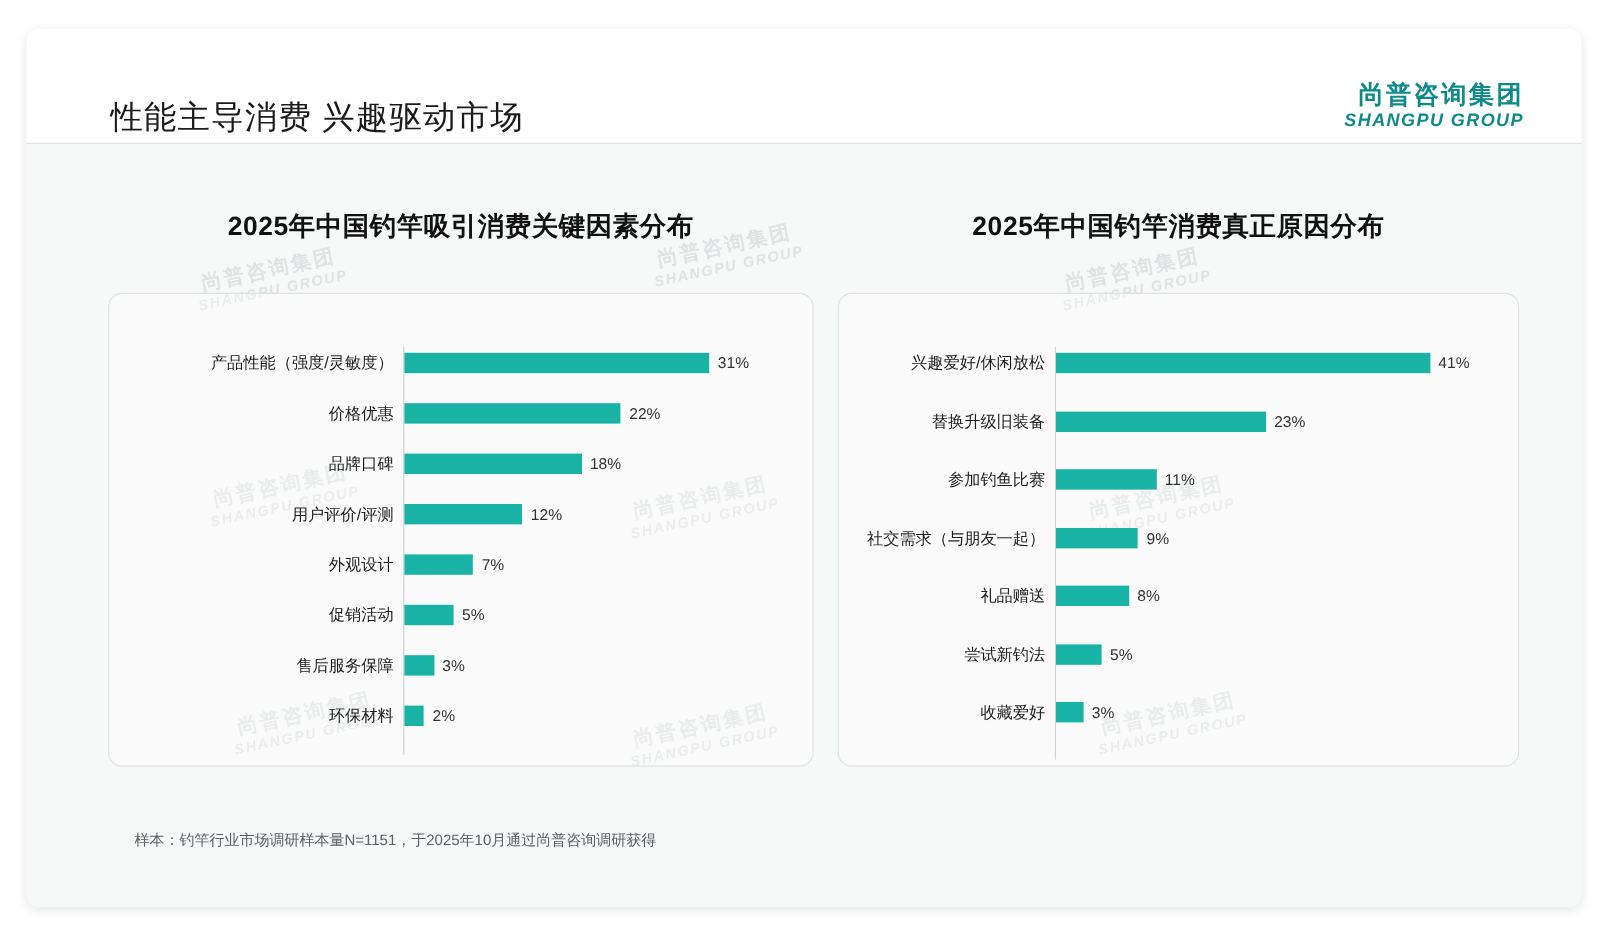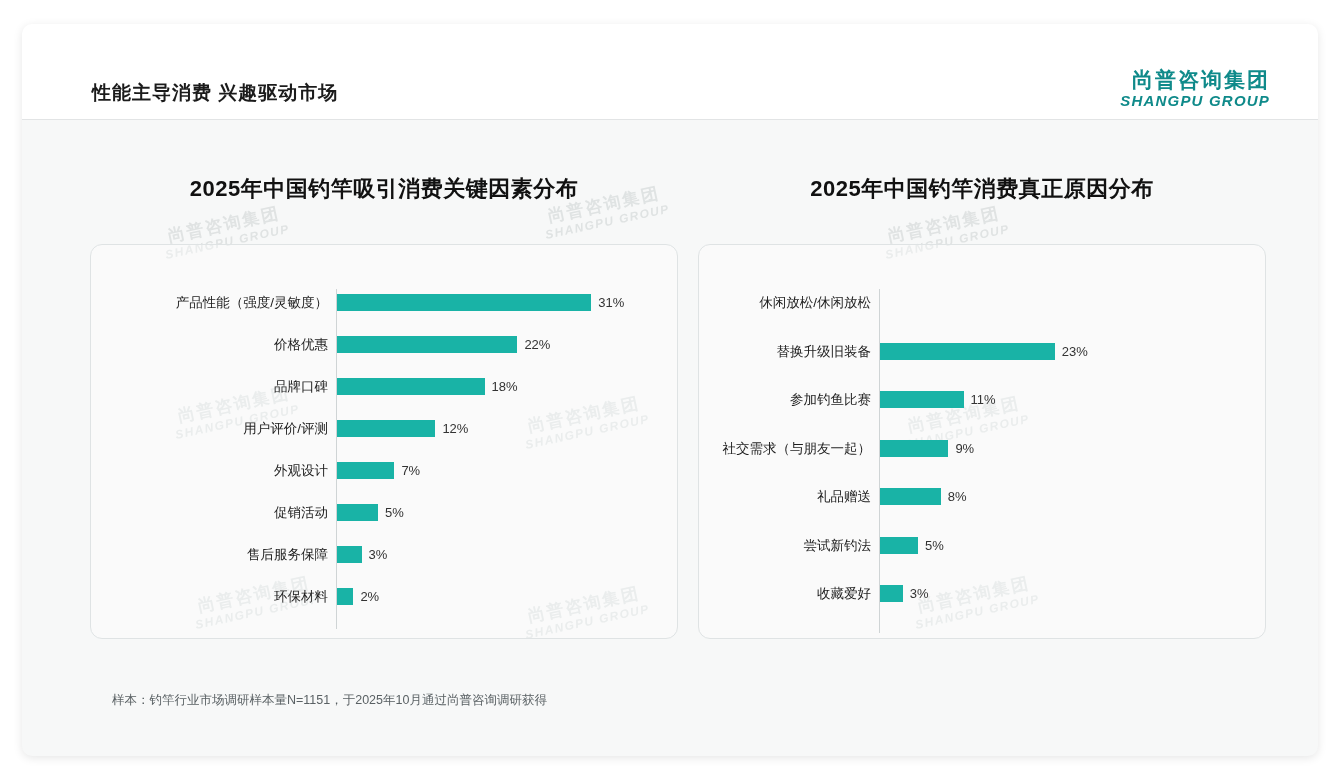--- a/index.html
+++ b/index.html
@@ -31,22 +31,22 @@
     width: 100%;
     height: 96px;
     background: #ffffff;
     border-bottom: 1px solid #e2e4e5;
     box-sizing: border-box;
   }
   .slide-title {
     position: absolute;
     left: 70px;
     top: 56px;
-    font-size: 19px;
-    font-weight: bold;
+    font-size: 27px;
+    font-weight: normal;
     color: #1b1b1b;
     letter-spacing: 1px;
     white-space: nowrap;
   }
   .brand {
     position: absolute;
     right: 48px;
     top: 44px;
     text-align: right;
     line-height: 1.15;
@@ -265,21 +265,25 @@
           </div>
         </div>
     </div>
   </div>
 
   <div class="panel" style="left:676px; width:568px;">
     <div class="panel-title">2025年中国钓竿消费真正原因分布</div>
     <div class="chart-box" id="chart-right" style="left:0; width:568px; height:395px;">
       <div class="chart-inner">
           <div class="axis-line" style="left: 180px; top: 44px; height: 343.5px;"></div>
-          <div class="bar-label" style="top: 49px; width: 172px; left: 0px; right: auto;">休闲放松/休闲放松</div>
+          <div class="bar-label" style="top: 49px; width: 172px; left: 0px; right: auto;">兴趣爱好/休闲放松</div>
+          <div class="bar-track" style="left: 181px; top: 49px;">
+            <div class="bar" style="width: 311.6px; background: rgb(25, 179, 166);"></div>
+            <div class="bar-value">41%</div>
+          </div>
           <div class="bar-label" style="top: 97.5px; width: 172px; left: 0px; right: auto;">替换升级旧装备</div>
           <div class="bar-track" style="left: 181px; top: 97.5px;">
             <div class="bar" style="width: 174.8px; background: rgb(25, 179, 166);"></div>
             <div class="bar-value">23%</div>
           </div>
           <div class="bar-label" style="top: 146px; width: 172px; left: 0px; right: auto;">参加钓鱼比赛</div>
           <div class="bar-track" style="left: 181px; top: 146px;">
             <div class="bar" style="width: 83.6px; background: rgb(25, 179, 166);"></div>
             <div class="bar-value">11%</div>
           </div>

